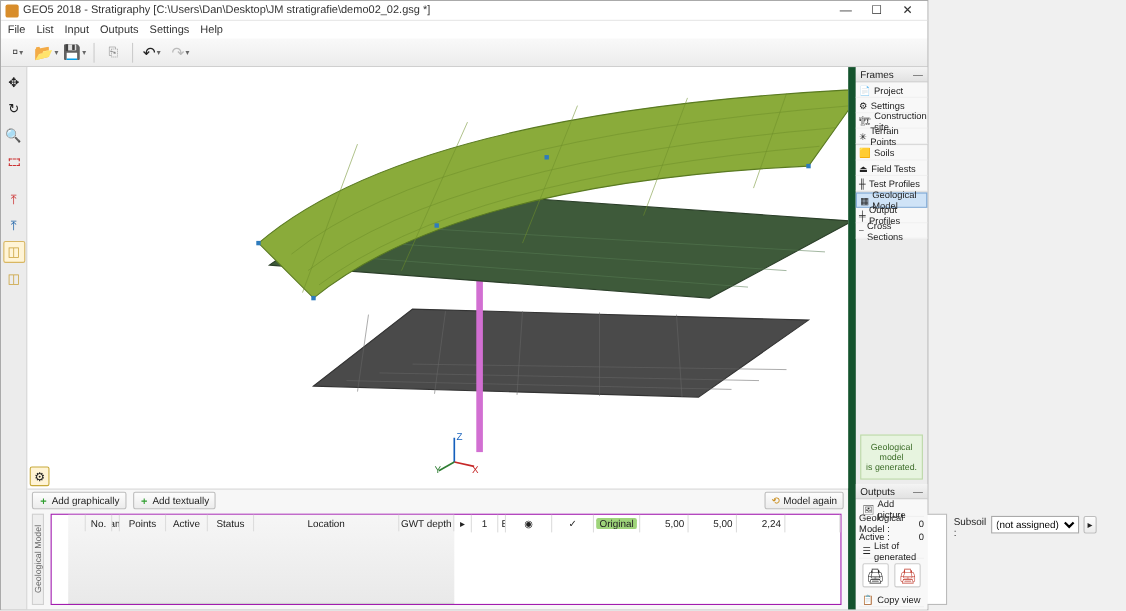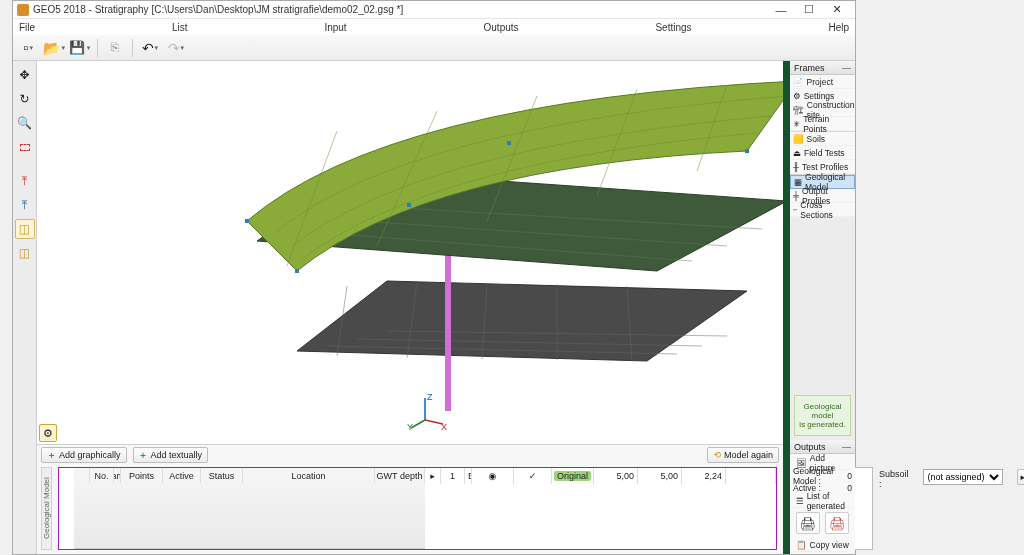--- a/index.html
+++ b/index.html
@@ -1,22 +1,22 @@
 <!DOCTYPE html>
 <html><head>
 <meta charset="utf-8">
 <style>
   * { box-sizing: border-box; font-family: "Segoe UI", Tahoma, sans-serif; }
   html, body { margin:0; padding:0; width:1024px; height:555px; background:#f0f0f0; overflow:hidden; font-size:10px; color:#222; }
-  .window { width:844px; height:555px; background:#fff; display:flex; flex-direction:column; border:1px solid #aaa;margin-left:12px; }
+  .window { width:844px; height:555px; background:#fff; display:flex; flex-direction:column; border:1px solid #aaa; }
   .titlebar { height:18px; background:#fff; display:flex; align-items:center; padding:0 4px; border-bottom:1px solid #e5e5e5; }
   .titlebar .app-icon { width:12px; height:12px; background:#d88d2b; border-radius:2px; margin-right:4px; }
   .titlebar .title { flex:1; font-size:10px; color:#333; white-space:nowrap; overflow:hidden; }
   .win-btn { width:28px; height:16px; display:flex; align-items:center; justify-content:center; color:#333; font-size:11px; }
-  .menubar { height:16px; display:flex; align-items:center; gap:10px; padding:0 6px; font-size:10px; color:#333; background:#fff;justify-content:space-between; }
+  .menubar { height:16px; display:flex; align-items:center; gap:10px; padding:0 6px; font-size:10px; color:#333; background:#fff; }
   .menubar span { cursor:default; }
   .toolbar { height:26px; background:linear-gradient(#f9f9f9,#ececec); border-bottom:1px solid #cfcfcf; display:flex; align-items:center; padding:0 4px; gap:4px; }
   .tb-btn { width:22px; height:22px; display:flex; align-items:center; justify-content:center; border:1px solid transparent; border-radius:2px; }
   .tb-sep { width:1px; height:18px; background:#ccc; margin:0 2px; }
   .drop-arrow { font-size:7px; color:#666; margin-left:1px; }
   .content { flex:1; display:flex; min-height:0; }
   .left-tools { width:24px; background:#ececec; border-right:1px solid #cfcfcf; display:flex; flex-direction:column; align-items:center; padding-top:4px; gap:4px; }
   .lt { width:20px; height:20px; display:flex; align-items:center; justify-content:center; border:1px solid transparent; border-radius:2px; font-size:12px; }
   .lt.sel { background:#fff4d6; border-color:#d8b662; }
   .center { flex:1; display:flex; flex-direction:column; min-width:0; }
@@ -32,21 +32,21 @@
   .grid { border:1px solid #a21caf; background:#fff; flex:0 0 480px; display:flex; flex-direction:row;padding-left:15px; }
   .ghead, .grow { display:grid; grid-template-columns: 16px 24px 1fr 42px 38px 42px 44px 44px 44px 50px; font-size:9px; }
   .ghead { background:linear-gradient(#f6f6f6,#e9e9e9); border-bottom:1px solid #ccc; }
   .ghead > div, .grow > div { border-right:1px solid #ddd; padding:1px 3px; display:flex; align-items:center; justify-content:center; height:15px; overflow:hidden; white-space:nowrap; }
   .ghead2 { display:grid; grid-template-columns: 16px 24px 1fr 42px 38px 42px 44px 44px 44px 50px; }
   .ghead2 > div { border-right:1px solid #ddd; height:14px; font-size:8px; display:flex; align-items:center; justify-content:center; }
   .grow > div { height:16px; }
   .grow .name { justify-content:flex-start; }
   .status-pill { background:#9ed47a; padding:0 3px; border-radius:2px; }
   .blank-box { flex:0 0 90px; border:1px solid #bbb; background:#fff; }
-  .subsoil { display:flex; align-items:flex-start; gap:14px; font-size:9px; padding-top:2px; }
+  .subsoil { display:flex; align-items:flex-start; gap:4px; font-size:9px; padding-top:2px; }
   .subsoil select { font-size:9px; height:16px; border:1px solid #aaa; background:#fff; }
   .right-panel { width:72px; background:#ececec; border-left:7px solid #14532d; display:flex; flex-direction:column; }
   .panel-head { height:14px; background:linear-gradient(#f4f4f4,#e2e2e2); border-bottom:1px solid #c8c8c8; font-size:9px; display:flex; align-items:center; padding:0 4px; justify-content:space-between; }
   .panel-head .min { font-size:9px; color:#555; }
   .pitem { height:14px; display:flex; align-items:center; padding:0 3px; gap:3px; font-size:8.5px; cursor:default; border-bottom:1px solid #f0f0f0; background:#f8f8f8; }
   .pitem.sel { background:#cfe3f7; border:1px solid #7fa8d4; height:14px; }
   .status-box { margin:4px; padding:6px 3px; background:#e7f4df; border:1px solid #bcd8a8; font-size:8px; text-align:center; color:#3a6b26; }
   .outputs { margin-top:auto; }
   .out-body { background:#f8f8f8; padding:2px 3px; font-size:8.5px; }
   .out-row { display:flex; justify-content:space-between; height:12px; align-items:center; }

